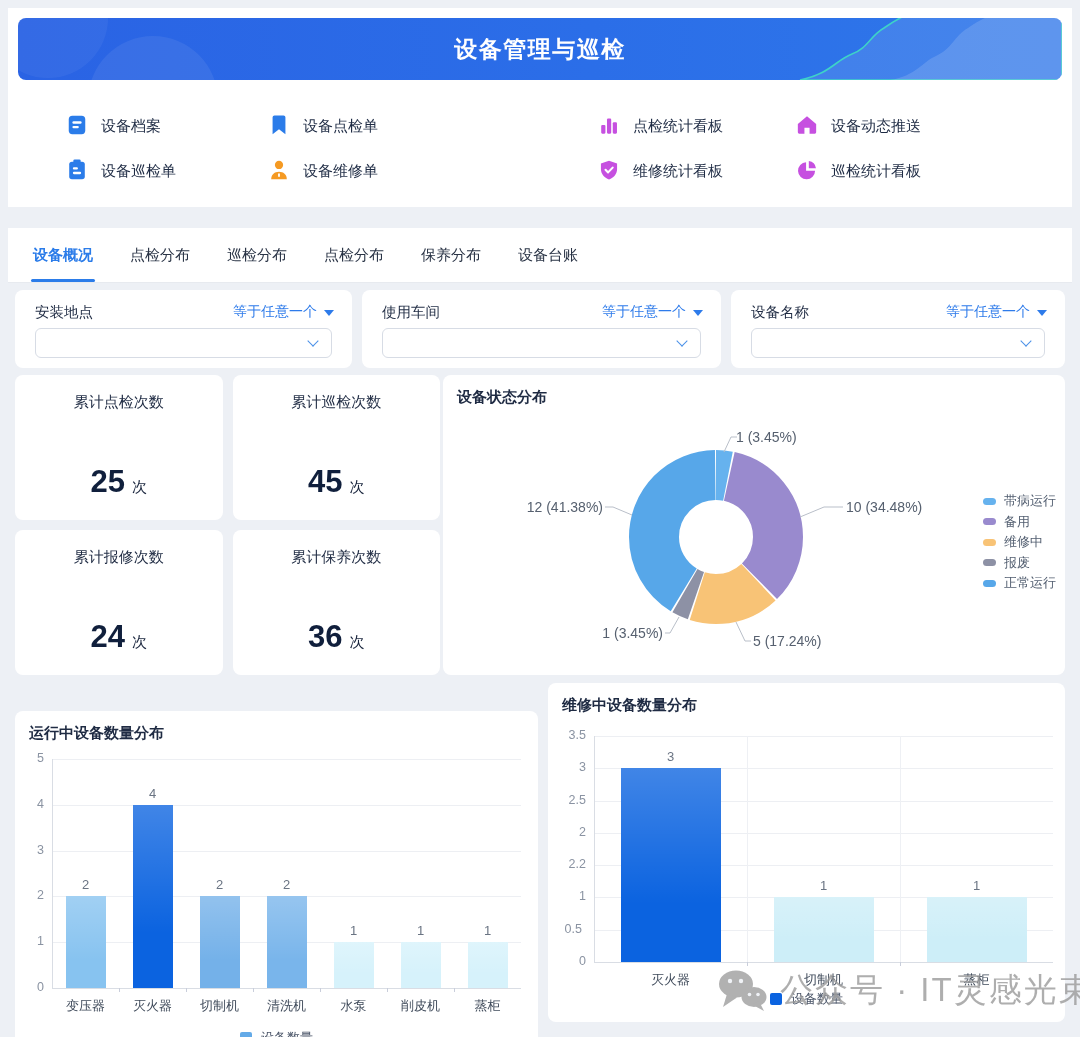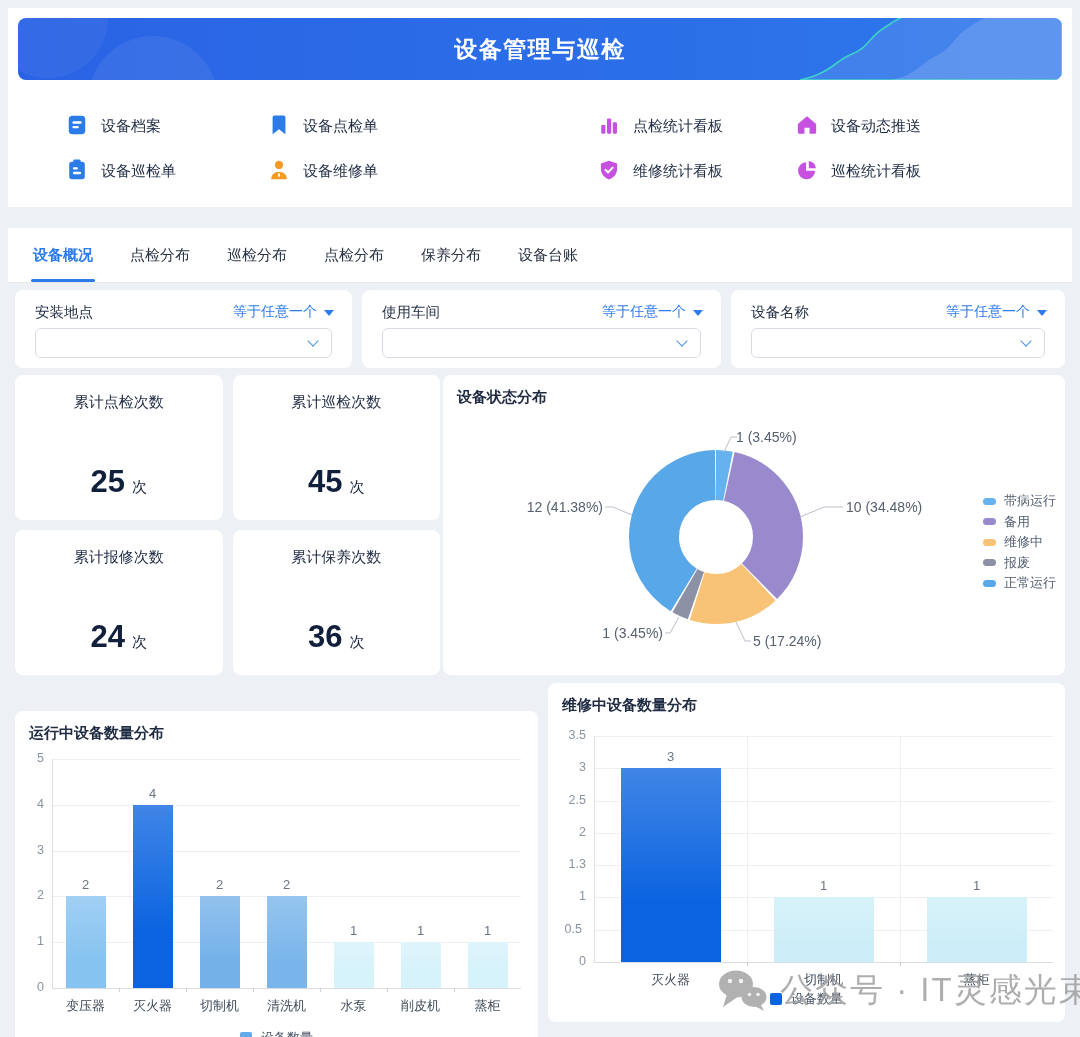--- a/index.html
+++ b/index.html
@@ -344,21 +344,21 @@
     <div class="bar-legend">
       <span class="bl-marker" id="bl-marker-2" style="background: rgb(11, 99, 224);"></span>
       <span class="bl-label">设备数量</span>
     </div>
   <div class="ytick" style="left: 4px; top: 271px;">0</div>
       <div class="grid-h" style="left: 46px; width: 459px; top: 246.714px;"></div>
       <div class="ytick" style="left: 0; top: 238.714px;">0.5</div>
       <div class="grid-h" style="left: 46px; width: 459px; top: 214.429px;"></div>
       <div class="ytick" style="left: 4px; top: 206.429px;">1</div>
       <div class="grid-h" style="left: 46px; width: 459px; top: 182.143px;"></div>
-      <div class="ytick" style="left: 4px; top: 174.143px;">1.3</div>
+      <div class="ytick" style="left: 4px; top: 174.143px;">2.2</div>
       <div class="grid-h" style="left: 46px; width: 459px; top: 149.857px;"></div>
       <div class="ytick" style="left: 4px; top: 141.857px;">2</div>
       <div class="grid-h" style="left: 46px; width: 459px; top: 117.571px;"></div>
       <div class="ytick" style="left: 4px; top: 109.571px;">2.5</div>
       <div class="grid-h" style="left: 46px; width: 459px; top: 85.2857px;"></div>
       <div class="ytick" style="left: 4px; top: 77.2857px;">3</div>
       <div class="grid-h" style="left: 46px; width: 459px; top: 53px;"></div>
       <div class="ytick" style="left: 4px; top: 45px;">3.5</div>
       <div class="axis-v" style="left: 46px; top: 53px; height: 226px;"></div>
       <div class="axis-h" style="left: 46px; top: 279px; width: 459px;"></div>

